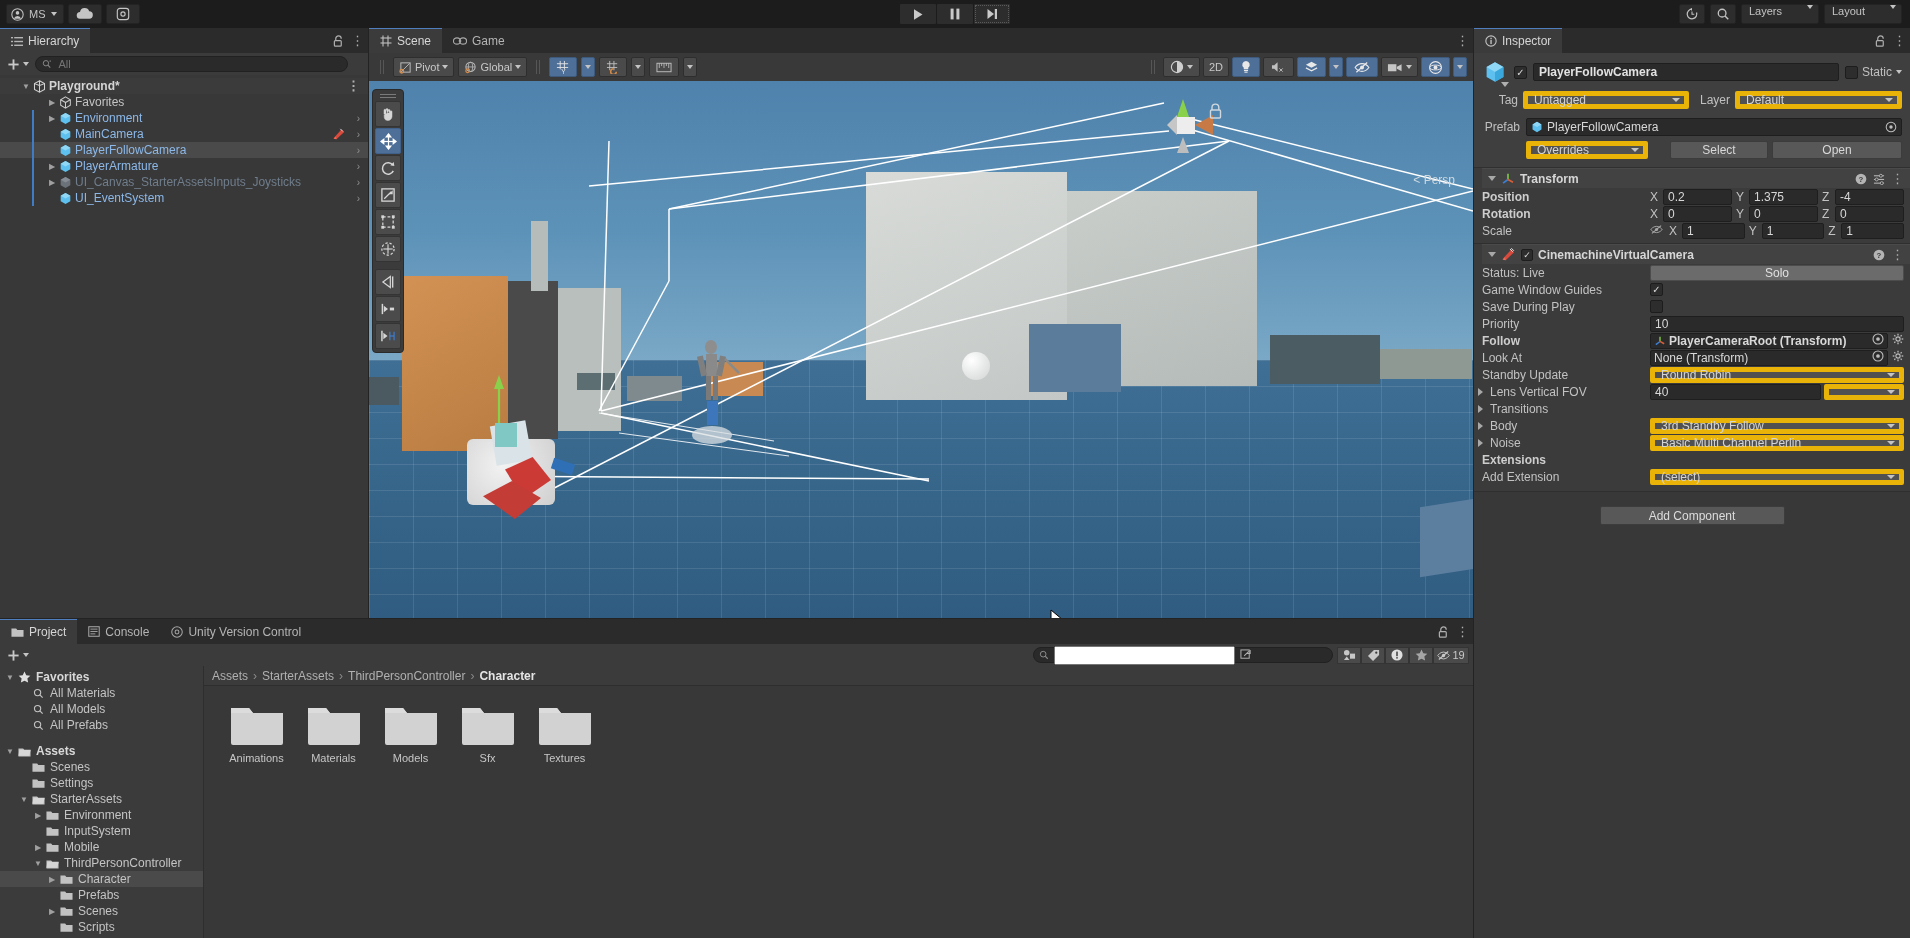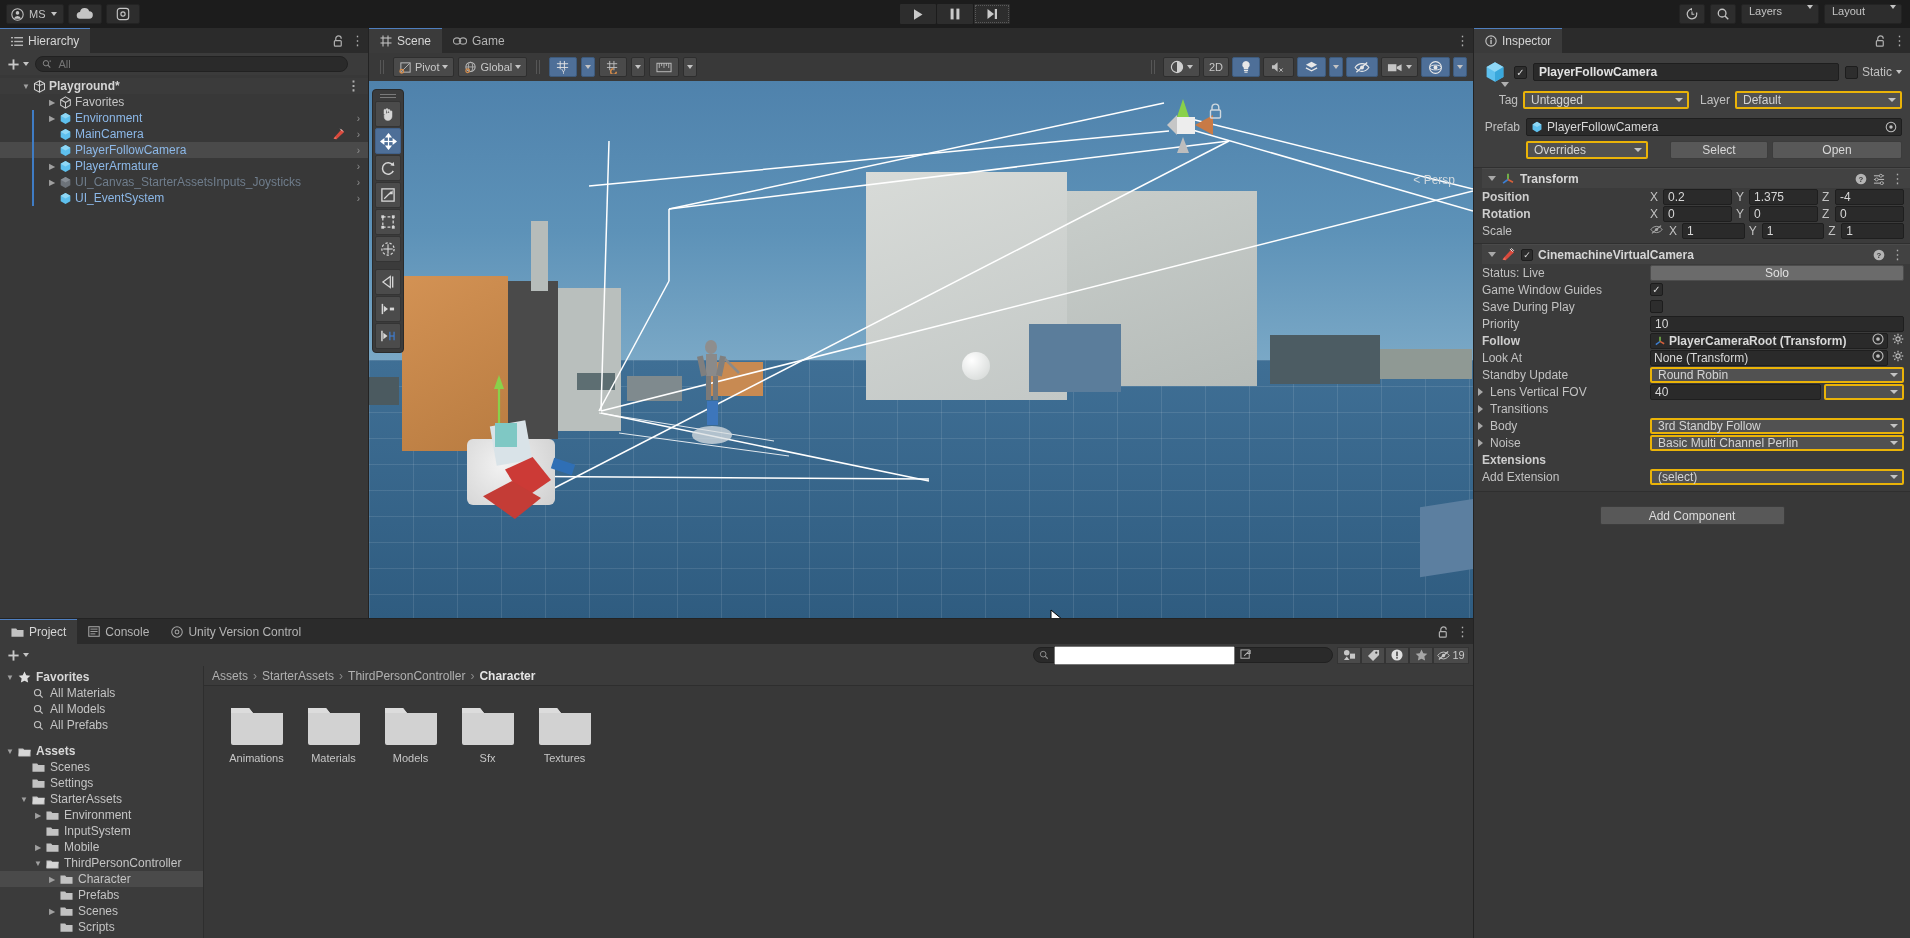--- a/index.html
+++ b/index.html
@@ -106,21 +106,21 @@
   .insp-body { position:absolute; left:0; top:25px; right:0; bottom:0; overflow:hidden; }
   .insp-head { background:#3f3f3f; padding:6px 8px 8px 8px; border-bottom:1px solid #303030; }
   .ih-row1 { display:flex; align-items:center; gap:6px; }
   .cube-ic { width:26px;height:26px;display:flex;align-items:center;justify-content:center;position:relative; }
   .chk { width:13px;height:13px;background:#2d2d2d;border:1px solid #1d1d1d;border-radius:2px;display:flex;align-items:center;justify-content:center;color:#d8d8d8;font-size:10px;cursor:pointer;}
   .name-field { flex:1; height:18px; background:#2a2a2a; border:1px solid #1e1e1e; border-radius:2px; padding:0 5px; display:flex; align-items:center; color:#e2e2e2; font-weight:bold; font-size:12px; }
   .static-chk { display:flex; align-items:center; gap:4px; }
   .ih-row2 { display:flex; align-items:center; gap:5px; margin-top:6px; }
   .lbl-r { color:#c0c0c0; font-size:12px; }
   .dd {
-    height:18px; background:#515151; border:2px solid #eab308; border-radius:2px;
+    height:18px; background:#515151; border:5px solid #eab308; border-radius:2px;
     display:flex; align-items:center; justify-content:space-between; padding:0 4px 0 6px; font-size:12px; color:#d4d4d4; cursor:pointer;
   }
   .dd .ar { width:0;height:0;border-left:4px solid transparent;border-right:4px solid transparent;border-top:4px solid #c4c4c4; margin-left:6px; }
   .ih-row3 { display:flex; align-items:center; gap:6px; margin-top:9px; }
   .prefab-field { flex:1;height:18px;background:#2a2a2a;border:1px solid #1e1e1e;border-radius:2px;display:flex;align-items:center;gap:4px;padding:0 4px;font-size:12px;color:#d8d8d8;}
   .ih-row4 { display:flex; align-items:center; gap:4px; margin-top:5px; padding-left:44px; }
   .btn-g { height:18px; background:#585858; border:1px solid #3c3c3c; border-radius:2px; display:flex; align-items:center; justify-content:center; font-size:12px; color:#d8d8d8; cursor:pointer; }
 
   .comp { background:#3b3b3b; border-bottom:1px solid #2f2f2f; }
   .comp-head { height:20px; display:flex; align-items:center; gap:5px; padding:0 6px; background:#424242; border-top:1px solid #4a4a4a;margin-left:8px;}

